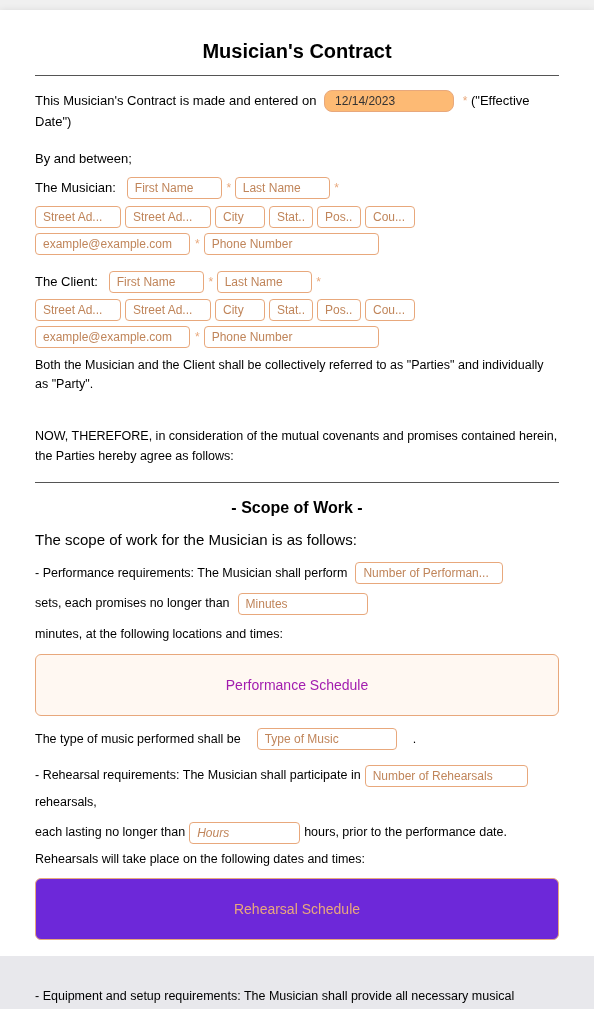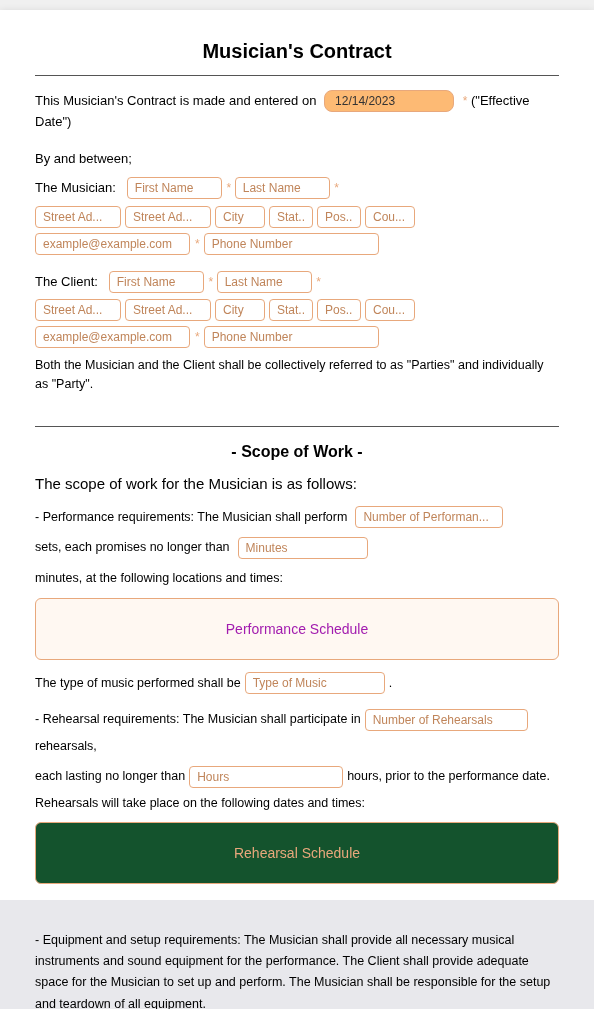--- a/index.html
+++ b/index.html
@@ -112,39 +112,39 @@
       text-align: center;
       color: #a21caf;
       font-size: 14px;
       margin-bottom: 12px;
     }
     .type-music-line {
       font-size: 12.5px;
       margin-bottom: 14px;
       display: flex;
       align-items: center;
-      gap: 4px;
+      gap: 16px;
     }
     .rehearsal-line {
       font-size: 12.5px;
       line-height: 1.8;
       display: flex;
       flex-wrap: wrap;
       align-items: center;
       gap: 4px;
       margin-bottom: 8px;
     }
     .rehearsal-info {
       font-size: 12.5px;
       margin-bottom: 12px;
     }
     .rehearsal-schedule-box {
       border: 1.5px solid #e8a87c;
       border-radius: 6px;
-      background: #14532d;
+      background: #6d28d9;
       padding: 22px 10px;
       text-align: center;
       color: #e8a87c;
       font-size: 14px;
       margin-bottom: 16px;
     }
     .gray-section {
       background: #e8e8ec;
       margin: 0 -35px;
       padding: 30px 35px;
@@ -213,20 +213,21 @@
     <input class="field" type="text" style="width: 50px;" placeholder="Cou...">
   </div>
   <div class="input-row">
     <input class="field" type="text" style="width: 155px;" placeholder="example@example.com">
     <span class="asterisk">*</span>
     <input class="field" type="text" style="width: 175px;" placeholder="Phone Number">
   </div>
 
   <p class="both-parties-text">Both the Musician and the Client shall be collectively referred to as "Parties" and individually as "Party".</p>
 
+  <p class="now-therefore">NOW, THEREFORE, in consideration of the mutual covenants and promises contained herein, the Parties hereby agree as follows:</p>
 
   <hr class="divider2">
 
   <div class="scope-title">- Scope of Work -</div>
   <p class="scope-intro">The scope of work for the Musician is as follows:</p>
 
   <div class="perf-req-line">
     <span>- Performance requirements: The Musician shall perform</span>
     <input class="field" type="text" style="width: 148px;" placeholder="Number of Performan...">
     <span>sets, each promises no longer than</span>
@@ -244,21 +245,21 @@
     <span>.</span>
   </div>
 
   <div class="rehearsal-line">
     <span>- Rehearsal requirements: The Musician shall participate in</span>
     <input class="field" type="text" style="width: 163px;" placeholder="Number of Rehearsals">
     <span>rehearsals,</span>
   </div>
   <div class="rehearsal-line">
     <span>each lasting no longer than</span>
-    <input class="field" type="text" style="width: 154px;" placeholder="Hours">
+    <input class="field" type="text" style="width: 111px; font-style: italic;" placeholder="Hours">
     <span>hours, prior to the performance date.</span>
   </div>
   <p class="rehearsal-info">Rehearsals will take place on the following dates and times:</p>
 
   <div class="rehearsal-schedule-box">
     <span>Rehearsal Schedule</span>
   </div>
 
   <div class="gray-section">
     <p class="equipment-text">- Equipment and setup requirements: The Musician shall provide all necessary musical instruments and sound equipment for the performance. The Client shall provide adequate space for the Musician to set up and perform. The Musician shall be responsible for the setup and teardown of all equipment.</p>

